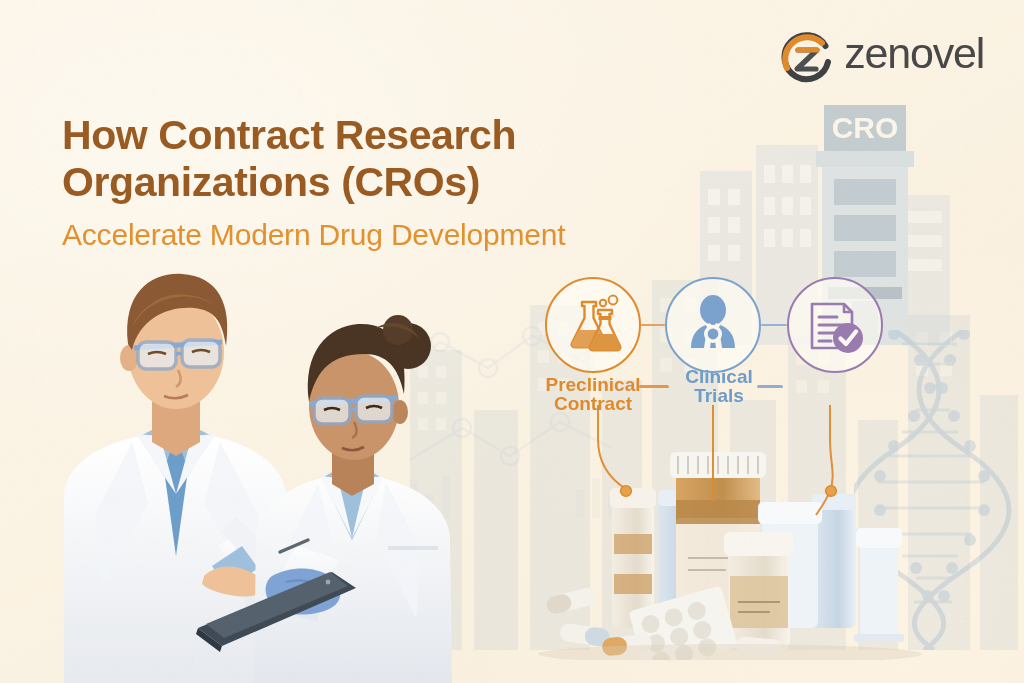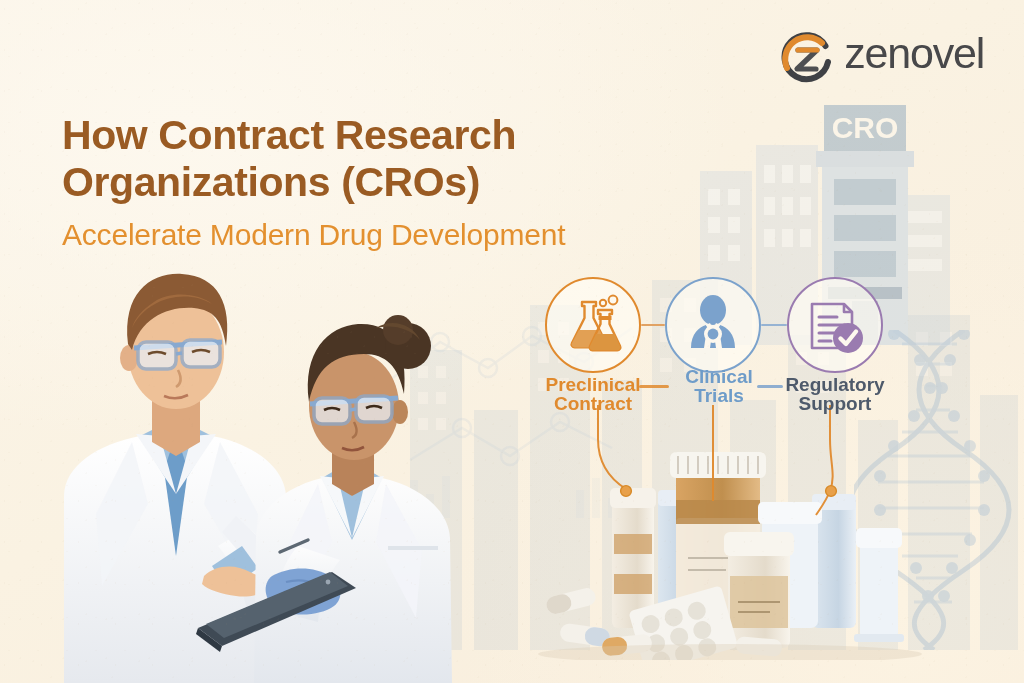--- a/index.html
+++ b/index.html
@@ -549,24 +549,20 @@
   <div class="connector-h" style="left:761px; top:324px; width:26px; background:#96b3d3;"></div>
 
   <div class="node-label" id="label-pre">
     <div>Preclinical</div>
     <div>Contract</div>
   </div>
   <div class="node-label" id="label-cli">
     <div>Clinical</div>
     <div>Trials</div>
   </div>
-  <div class="node-label" id="label-reg">
-    <div>Regulatory</div>
-    <div>Support</div>
-  </div>
 
   <div class="dash" id="dash-1"></div>
   <div class="dash" id="dash-2"></div>
 
   <div class="layer" id="title-block">
     <div id="headline">
       <div>How Contract Research</div>
       <div>Organizations (CROs)</div>
     </div>
     <div id="subheadline">Accelerate Modern Drug Development</div>

